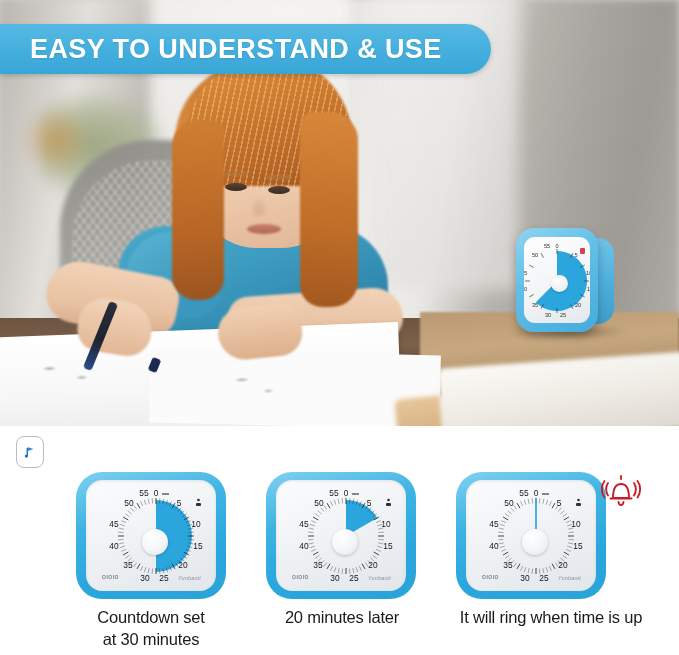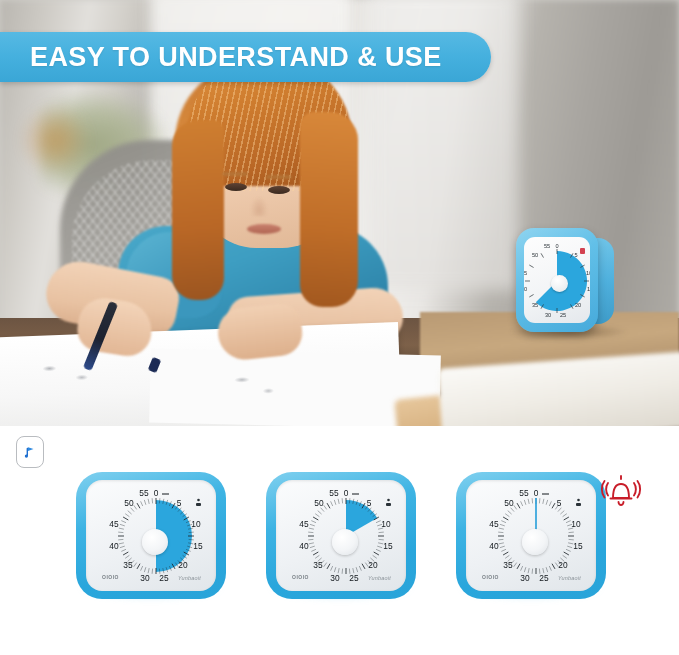--- a/index.html
+++ b/index.html
@@ -219,21 +219,21 @@
     border-radius:11px;
   }
   .dt-shadow {
     position:absolute; left:-6px; top:96px; width:118px; height:16px;
     background:radial-gradient(ellipse at 50% 50%, rgba(60,40,20,.42) 0%, rgba(60,40,20,0) 72%);
     filter:blur(2px);
   }
 
   
   .banner {
-    position:absolute; left:0; top:32px; width:491px; height:50px;
+    position:absolute; left:0; top:24px; width:491px; height:50px;
     background:linear-gradient(180deg,#56b9e3 0%, #45b0de 50%, #3aa6d6 100%);
     border-radius:0 25px 25px 0;
     display:flex; align-items:center;
     box-shadow:0 2px 5px rgba(0,0,0,.18);
   }
   .banner-text {
     color:#ffffff; font-size:27px; font-weight:bold; letter-spacing:.4px;
     padding-left:30px; white-space:nowrap;
     text-shadow:0 1px 2px rgba(0,0,0,.10);
   }
@@ -730,13 +730,21 @@
             <path d="M10 13 C7.5 16.5 7.5 22 10 25.5"></path>
             <path d="M6.5 11 C3 15.5 3 23 6.5 27.5"></path>
             <path d="M36 13 C38.5 16.5 38.5 22 36 25.5"></path>
             <path d="M39.5 11 C43 15.5 43 23 39.5 27.5"></path>
           </g>
         </svg>
       </div>
     </div>
   </div>
 
+  <div class="captions">
+    <div class="cap c1">
+      <div>Countdown set</div>
+      <div>at 30 minutes</div>
+    </div>
+    <div class="cap c2">20 minutes later</div>
+    <div class="cap c3">It will ring when time is up</div>
+  </div>
 </div>
 
 </body></html>

